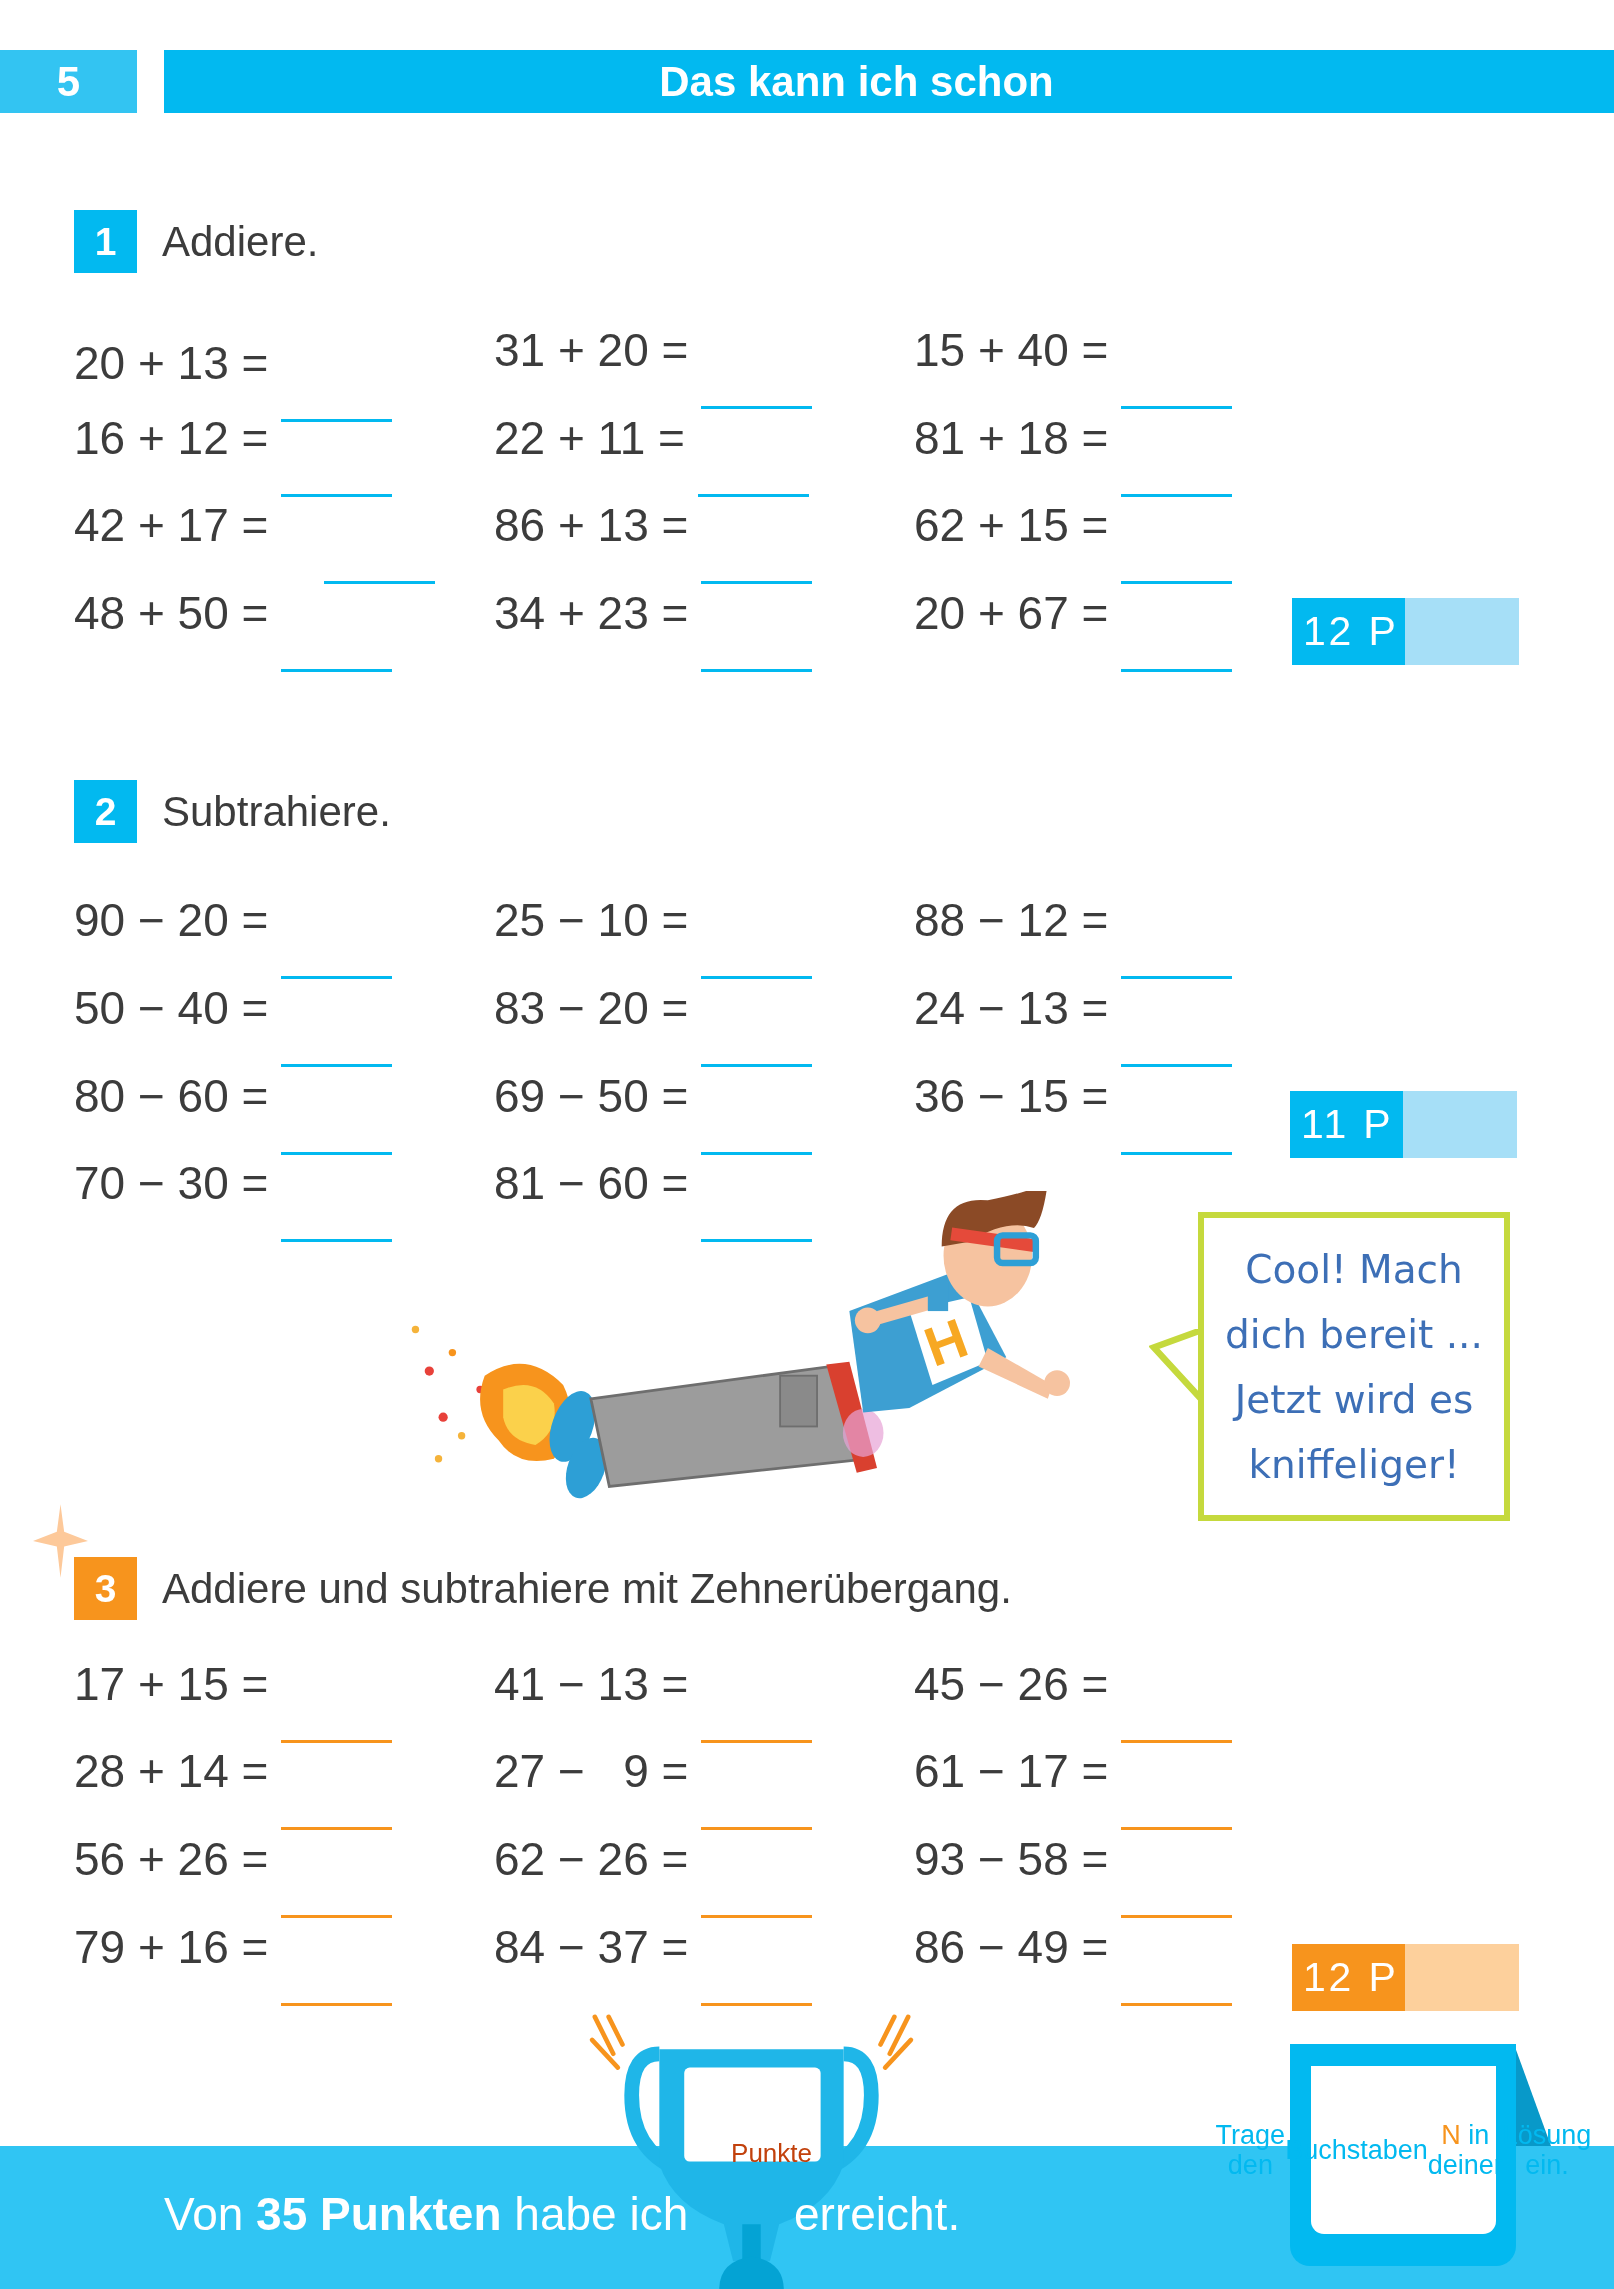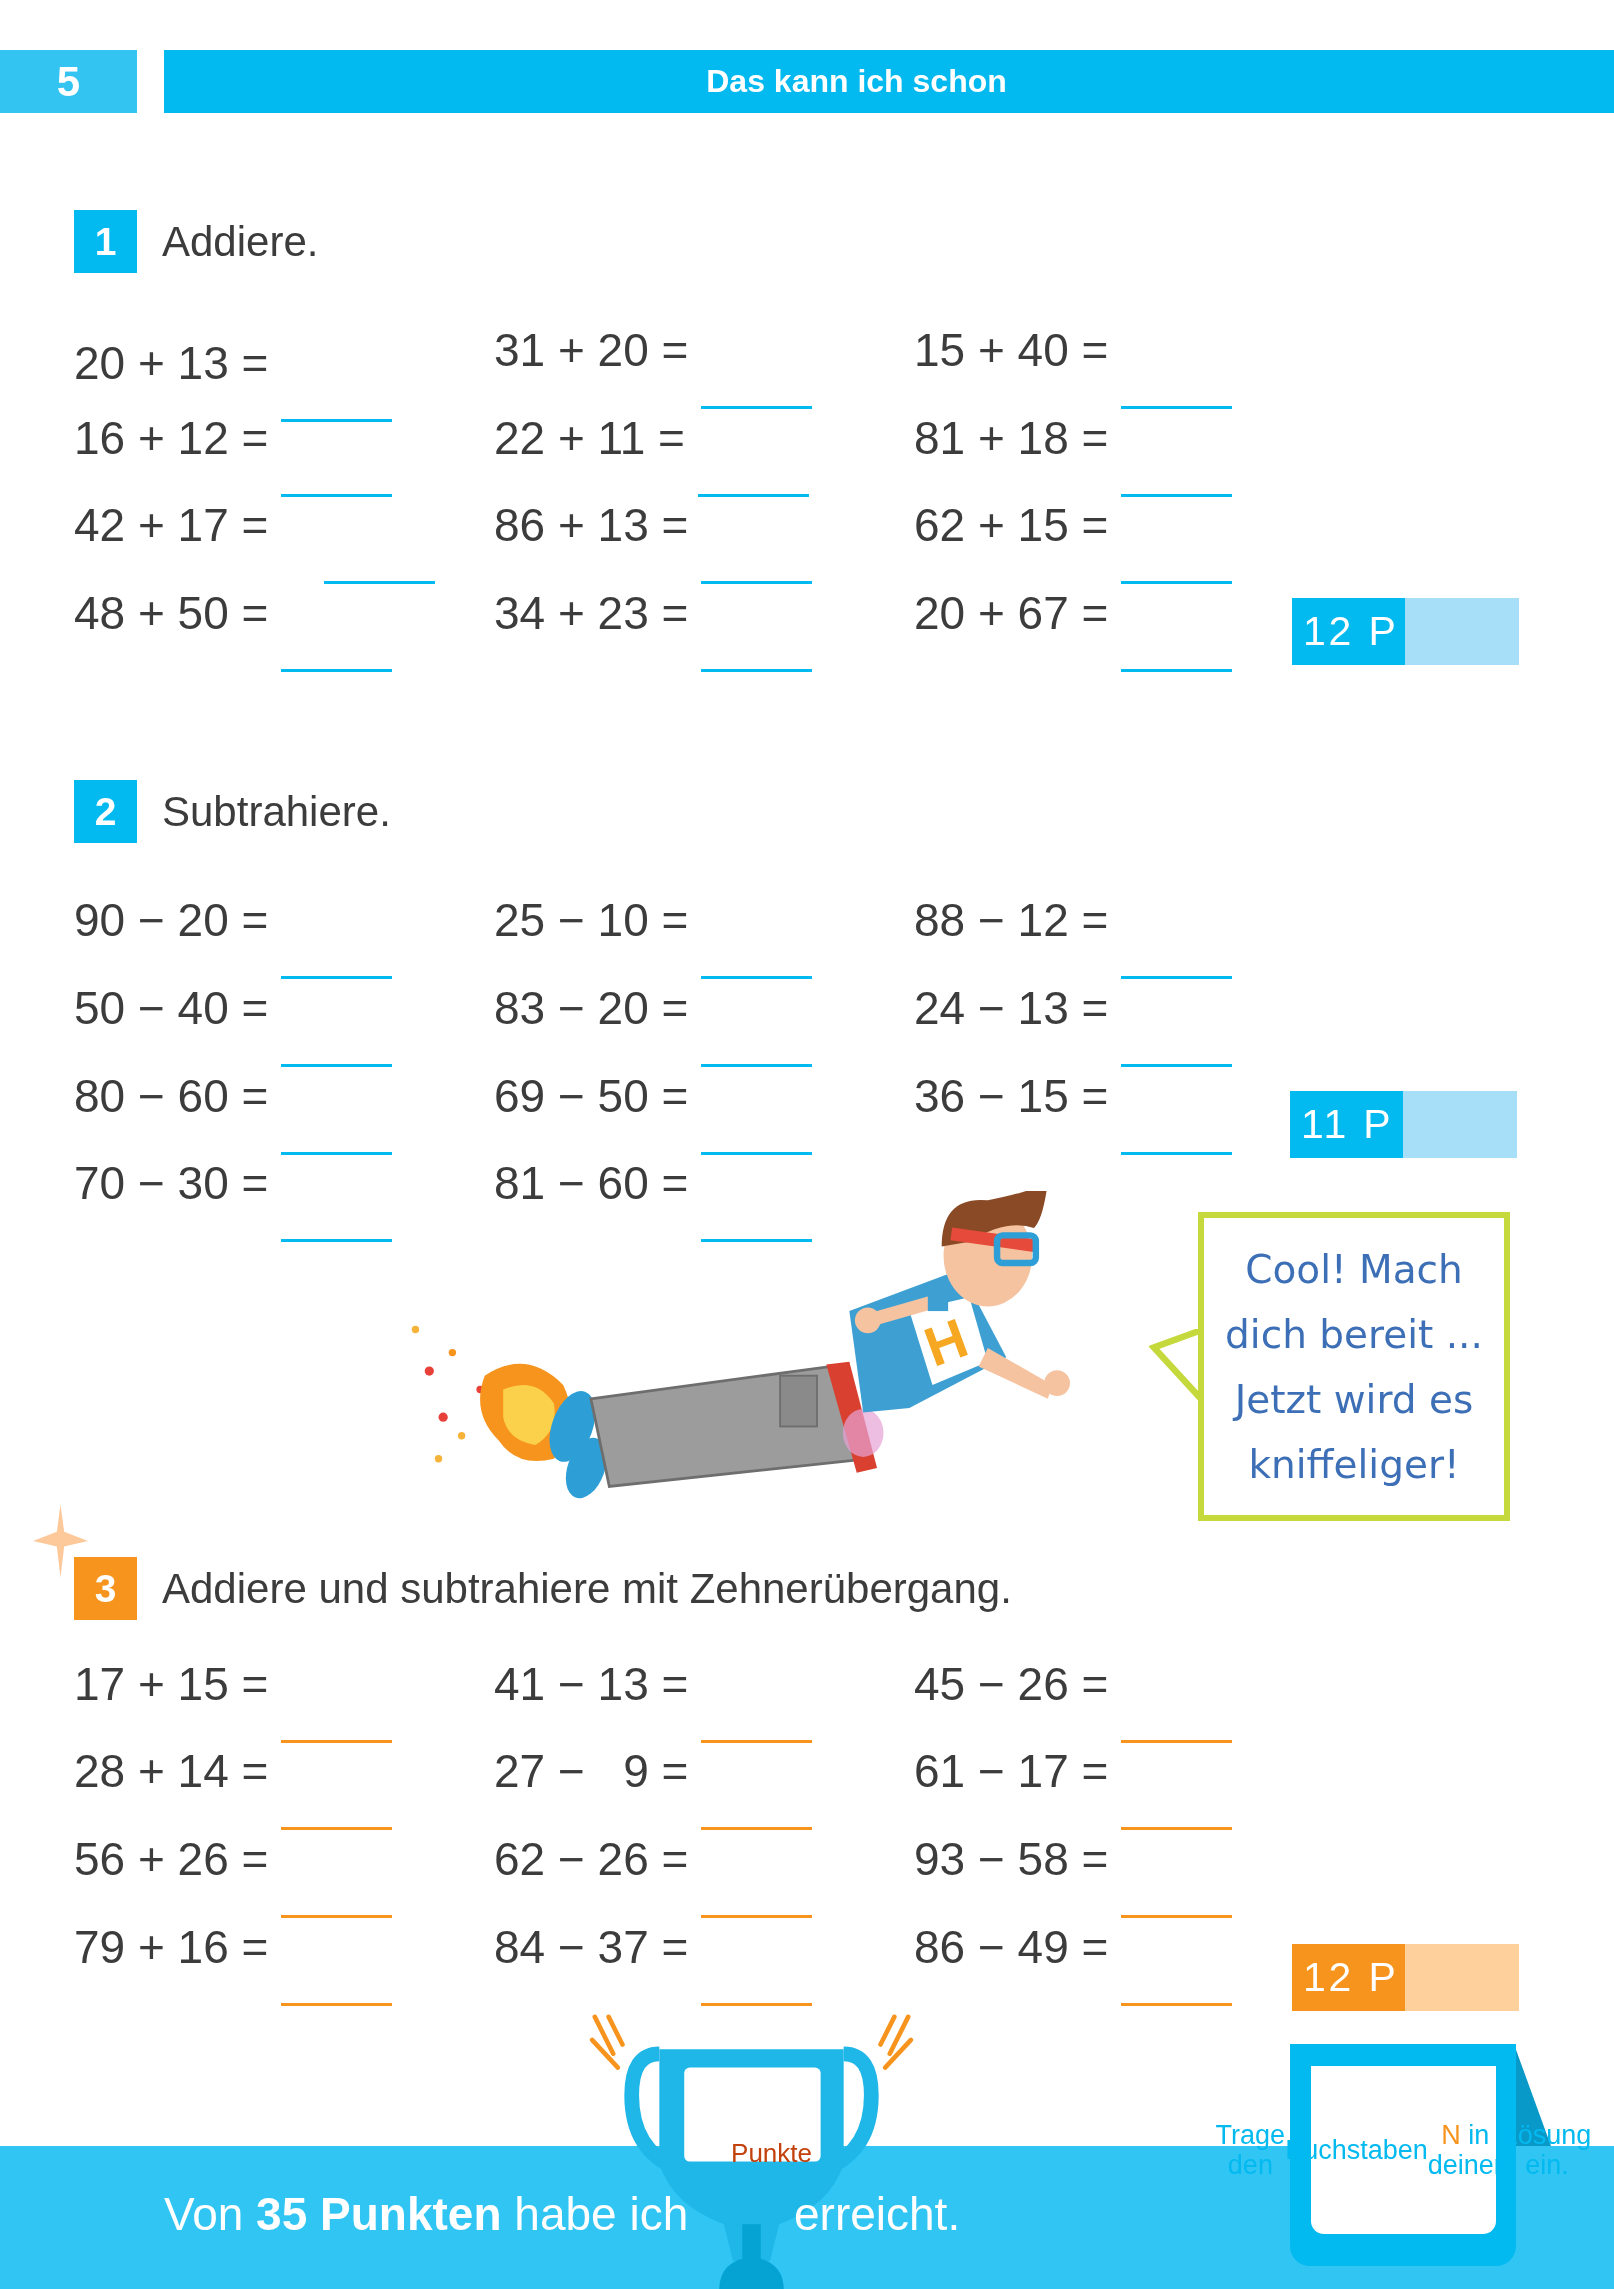--- a/index.html
+++ b/index.html
@@ -13,21 +13,21 @@
 
   
   .page-num-box {
     left: 0; top: 50px; width: 137px; height: 63px;
     background: #33c4f2; color: #fff; font-weight: bold;
     font-size: 42px; display: flex; align-items: center; justify-content: center;
   }
   .title-bar {
     left: 164px; top: 50px; width: 1450px; height: 63px;
     background: #02b9f0; color: #fff; font-weight: bold;
-    font-size: 32px; display: flex; align-items: center; justify-content: center;
+    font-size: 42px; display: flex; align-items: center; justify-content: center;
     padding-right: 65px;
   }
 
   
   .sec-num {
     width: 63px; height: 63px; color: #fff; font-weight: bold;
     font-size: 39px; display: flex; align-items: center; justify-content: center;
   }
   .sec-num.blue { background: #02b9f0; }
   .sec-num.orange { background: #f7941d; }

